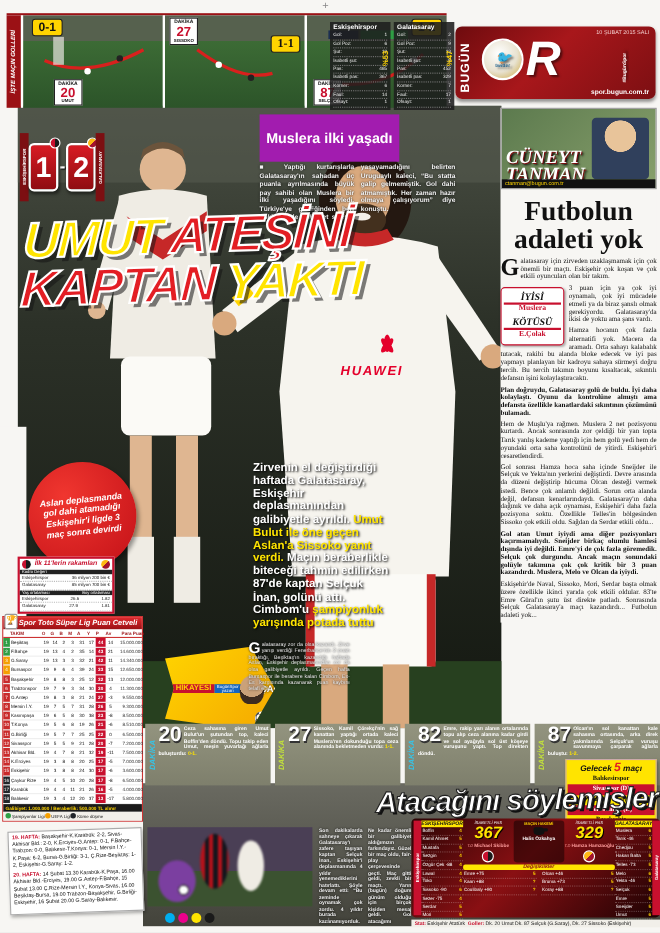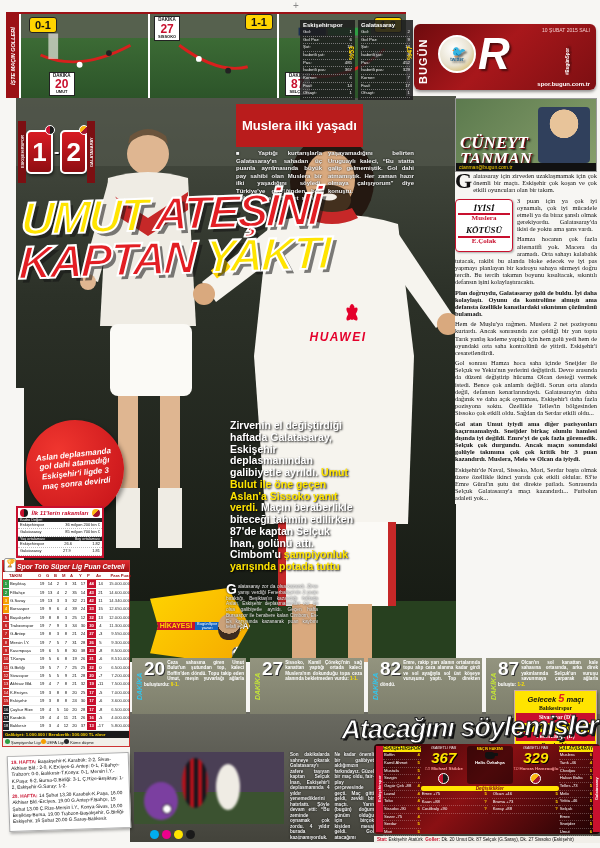--- a/index.html
+++ b/index.html
@@ -37,21 +37,21 @@
   .sporO .bird{font-size:12px;color:#2aa3ef;line-height:1;}
   .sporO .tw{font-size:4.5px;color:#1b5e8a;font-weight:bold;font-style:normal;letter-spacing:0;}
   .handle{position:absolute;left:130px;top:16px;font-size:4.5px;font-style:normal;letter-spacing:0;}
   
   .photo{position:absolute;left:16px;top:96px;width:440px;height:566px;z-index:0;}
   .brand{position:absolute;left:300px;top:330px;width:76px;text-align:center;color:#e4002b;font-weight:900;
          font-style:italic;font-size:12px;letter-spacing:1.5px;z-index:2;}
   .whitepatch{position:absolute;left:0;top:388px;width:24px;height:374px;background:#f7f6f3;z-index:1;}
   
   .muslera{position:absolute;left:236px;top:104px;width:178px;z-index:4;}
-  .muslera h2{margin:0;background:#b91c1c;color:#fff;font-size:13px;font-weight:900;padding:14px 6px;display:inline-block;}
+  .muslera h2{margin:0;background:#a21caf;color:#fff;font-size:13px;font-weight:900;padding:14px 6px;display:inline-block;}
   .muslera .txt{margin-top:3px;column-count:2;column-gap:6px;font-size:6px;font-weight:bold;color:#f2f2f2;
                 text-shadow:0 0 2px #000;line-height:1.25;text-align:justify;}
   
   .score{position:absolute;left:18px;top:116px;width:84px;height:72px;z-index:4;display:flex;align-items:center;}
   .tVert{width:8px;height:62px;background:#7c0f12;color:#fff;font-size:4px;font-weight:bold;display:flex;align-items:center;justify-content:center;}
   .sBox{width:27px;height:44px;background:linear-gradient(180deg,#d81b23,#8f0d12);border:2px solid #fff;border-radius:5px;
         color:#fff;font-size:26px;font-weight:900;display:flex;align-items:center;justify-content:center;
         box-shadow:1px 2px 3px rgba(0,0,0,.5);position:relative;}
   .crest{position:absolute;top:-7px;right:-4px;width:10px;height:10px;border-radius:50%;border:1px solid #fff;}
   .crestE{background:linear-gradient(90deg,#c8102e 50%,#1a1a1a 50%);}
@@ -263,21 +263,21 @@
       <svg class="arrow" viewBox="0 0 130 82">
           <path d="M30 30 Q70 60 100 52" stroke="#d8201d" stroke-width="3" fill="none"></path>
           <circle cx="50" cy="44" r="3" fill="#fff"></circle>
           <circle cx="80" cy="56" r="3" fill="#222"></circle>
         </svg>
       <div class="minBox" style="left:4px;top:2px;">
         <div class="dk">DAKİKA</div>
         <div class="mn">27</div>
         <div class="pl">SISSOKO</div>
       </div>
-      <span class="scorePill" style="right:4px;top:0;">1-1</span>
+      <span class="scorePill" style="right:4px;top:18px;font-family:Liberation Serif, serif;">1-1</span>
     </div>
     <div class="ph">
       <svg class="arrow" viewBox="0 0 130 82">
           <path d="M18 60 Q70 70 108 34" stroke="#d8201d" stroke-width="3" fill="none"></path>
           <rect x="50" y="12" width="44" height="8" fill="#2f9e44"></rect>
           <rect x="20" y="12" width="28" height="8" fill="#1c2f52"></rect>
           <circle cx="100" cy="40" r="3" fill="#fff"></circle>
         </svg>
       <div class="minBox" style="left:6px;bottom:2px;">
         <div class="dk">DAKİKA</div>
@@ -717,20 +717,21 @@
     <p><b>19. HAFTA:</b> <span>Başakşehir-K.Karabük: 2-2, Sivas-Akhisar Bld.: 2-0, K.Erciyes-G.Antep: 0-1, F.Bahçe-Trabzon: 0-0, Balıkesir-T.Konya: 0-1, Mersin İ.Y.-K.Paşa: 6-2, Bursa-G.Birliği: 3-1, Ç.Rize-Beşiktaş: 1-2, Eskişehir-G.Saray: 1-2.</span></p>
     <p><b>20. HAFTA:</b> <span>14 Şubat 13.30 Karabük-K.Paşa, 16.00 Akhisar Bld.-Erciyes, 19.00 G.Antep-F.Bahçe, 15 Şubat 13.00 Ç.Rize-Mersin İ.Y., Konya-Sivas, 16.00 Beşiktaş-Bursa, 19.00 Trabzon-Başakşehir, G.Birliği-Eskişehir, 16 Şubat 20.00 G.Saray-Balıkesir.</span></p>
   </div>
 
   <div class="tanman">
     <div class="tCard">
       <div class="tFace"></div>
       <div class="tName"><span>CÜNEYT</span><br><span>TANMAN</span></div>
       <div class="tMail">ctanman@bugun.com.tr</div>
     </div>
+    <div class="tHead">Futbolun adaleti yok</div>
     <div class="tBody">
       <p class="p1">Galatasaray için zirveden uzaklaşmamak için çok önemli bir maçtı. Eskişehir çok koşan ve çok etkili oyuncuları olan bir takım.</p>
       <div class="iyisi">
         <div class="lab">İYİSİ</div>
         <div class="who">Muslera</div>
         <div class="lab">KÖTÜSÜ</div>
         <div class="who">E.Çolak</div>
       </div>
       <div>
           <p><span class="n">3 puan için ya çok iyi oynamalı, çok iyi mücadele etmeli ya da biraz şanslı olmak gerekiyordu. Galatasaray'da ikisi de yoktu ama şans vardı.</span></p>

